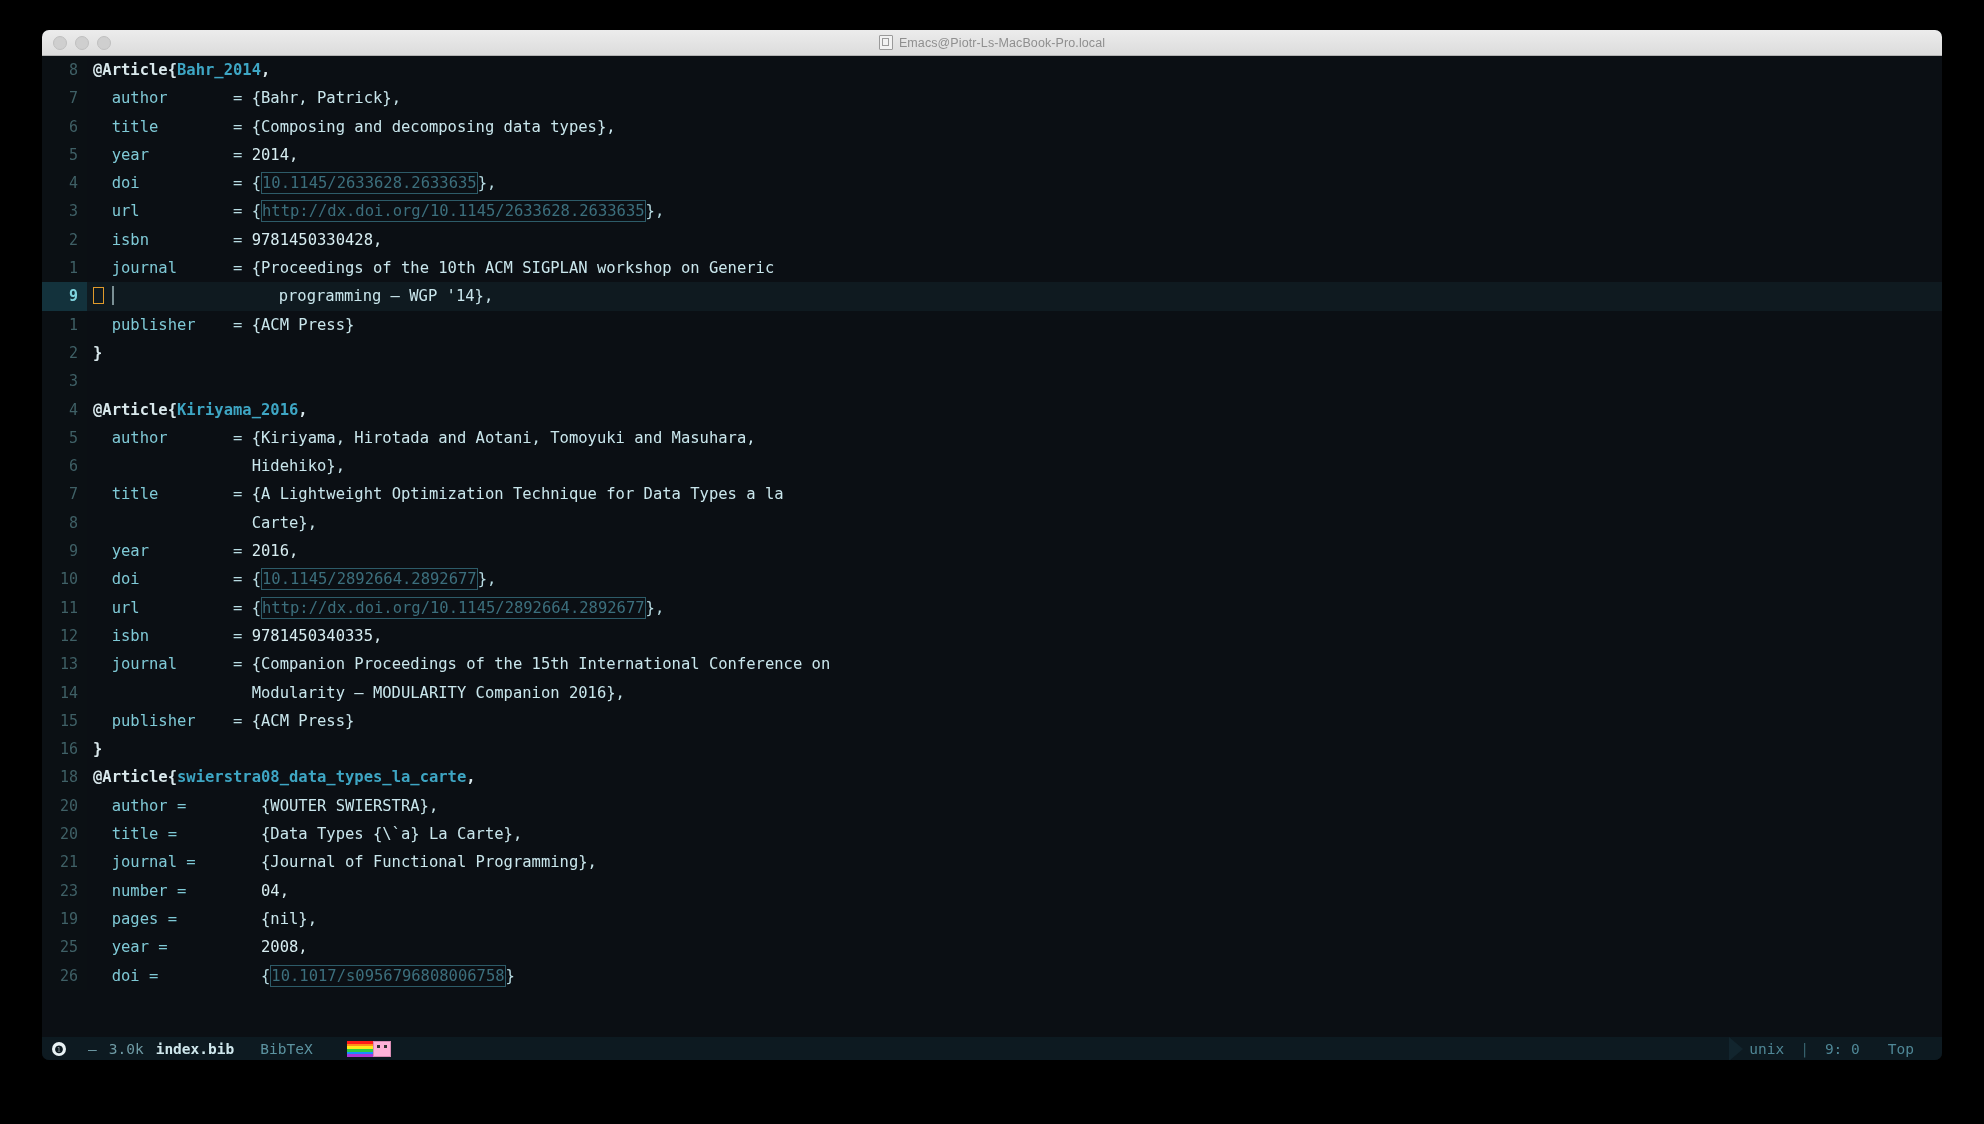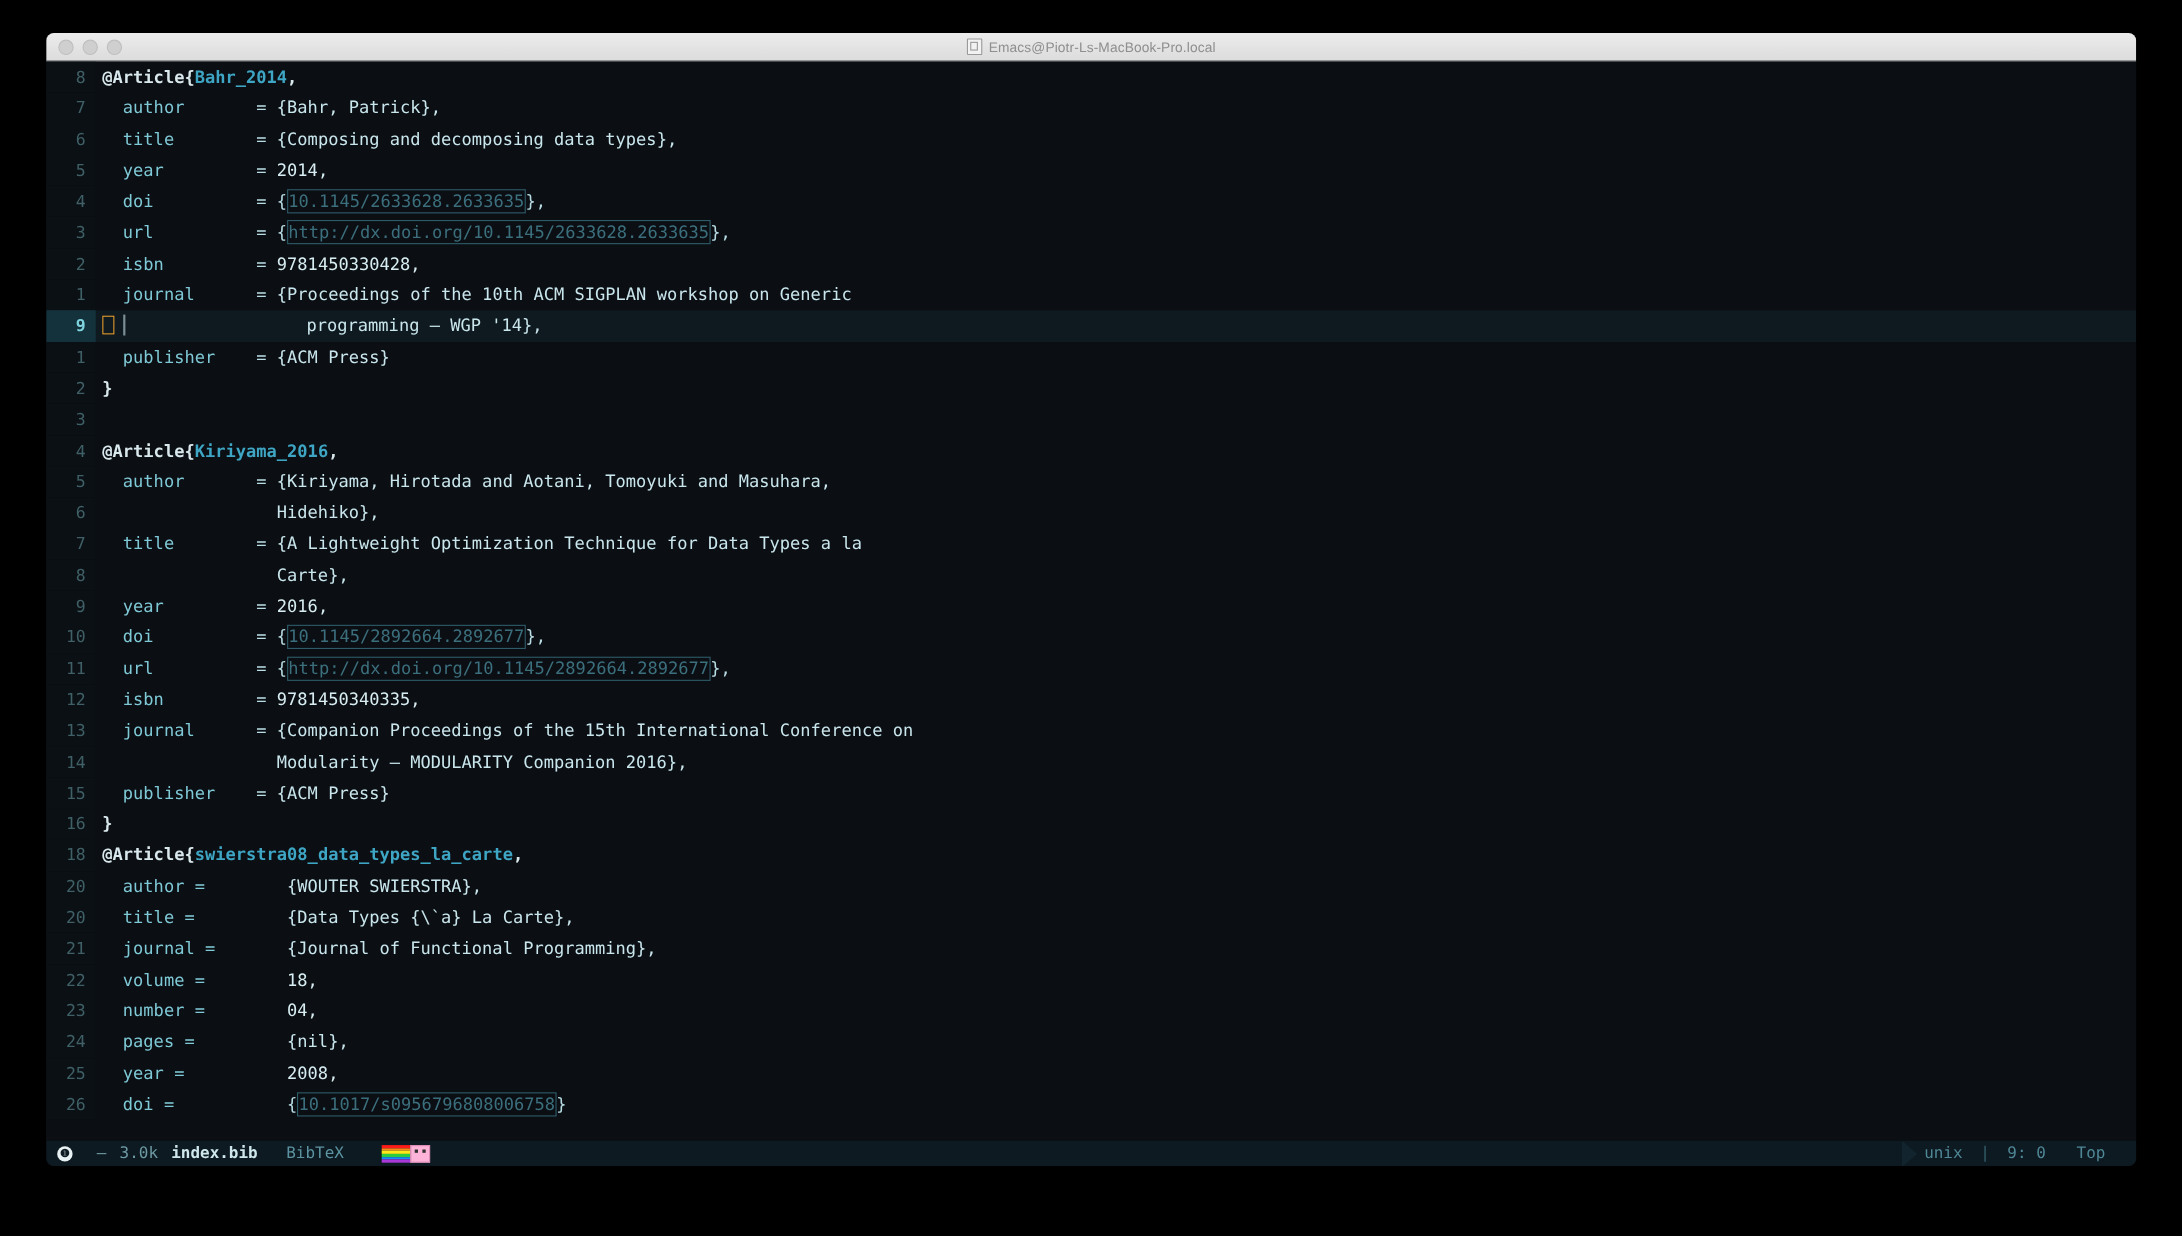--- a/index.html
+++ b/index.html
@@ -173,23 +173,22 @@
         <div class="row"><div class="gutter">11</div><div class="codecell"><span class="field">  url          </span><span class="eq">= </span><span class="brace">{</span><span class="link">http://dx.doi.org/10.1145/2892664.2892677</span><span class="brace">},</span></div></div>
         <div class="row"><div class="gutter">12</div><div class="codecell"><span class="field">  isbn         </span><span class="eq">= </span><span class="num">9781450340335,</span></div></div>
         <div class="row"><div class="gutter">13</div><div class="codecell"><span class="field">  journal      </span><span class="eq">= </span><span class="val">{Companion Proceedings of the 15th International Conference on</span></div></div>
         <div class="row"><div class="gutter">14</div><div class="codecell"><span class="val">                 Modularity – MODULARITY Companion 2016},</span></div></div>
         <div class="row"><div class="gutter">15</div><div class="codecell"><span class="field">  publisher    </span><span class="eq">= </span><span class="val">{ACM Press}</span></div></div>
         <div class="row"><div class="gutter">16</div><div class="codecell"><span class="at">}</span></div></div>
         <div class="row"><div class="gutter">18</div><div class="codecell"><span class="at">@Article{</span><span class="key">swierstra08_data_types_la_carte</span><span class="at">,</span></div></div>
         <div class="row"><div class="gutter">20</div><div class="codecell"><span class="field">  author =      </span><span class="val">  {WOUTER SWIERSTRA},</span></div></div>
         <div class="row"><div class="gutter">20</div><div class="codecell"><span class="field">  title =       </span><span class="val">  {Data Types {\`a} La Carte},</span></div></div>
         <div class="row"><div class="gutter">21</div><div class="codecell"><span class="field">  journal =     </span><span class="val">  {Journal of Functional Programming},</span></div></div>
-        <div class="row"><div class="gutter">22</div><div class="codecell"><span class="field">  volume =      </span><span class="num">  18,</span></div></div>
         <div class="row"><div class="gutter">23</div><div class="codecell"><span class="field">  number =      </span><span class="num">  04,</span></div></div>
-        <div class="row"><div class="gutter">24</div><div class="codecell"><span class="field">  pages =       </span><span class="val">  {nil},</span></div></div>
+        <div class="row"><div class="gutter">19</div><div class="codecell"><span class="field">  pages =       </span><span class="val">  {nil},</span></div></div>
         <div class="row"><div class="gutter">25</div><div class="codecell"><span class="field">  year =        </span><span class="num">  2008,</span></div></div>
         <div class="row"><div class="gutter">26</div><div class="codecell"><span class="field">  doi =         </span><span class="brace">  {</span><span class="link">10.1017/s0956796808006758</span><span class="brace">}</span></div></div>
       </div>
 
     <div class="modeline">
       <div class="ml-left">
         <span class="ml-circle">❶</span>
         <span class="ml-enc">–</span>
         <span class="ml-enc">3.0k</span>
         <span class="ml-file">index.bib</span>

